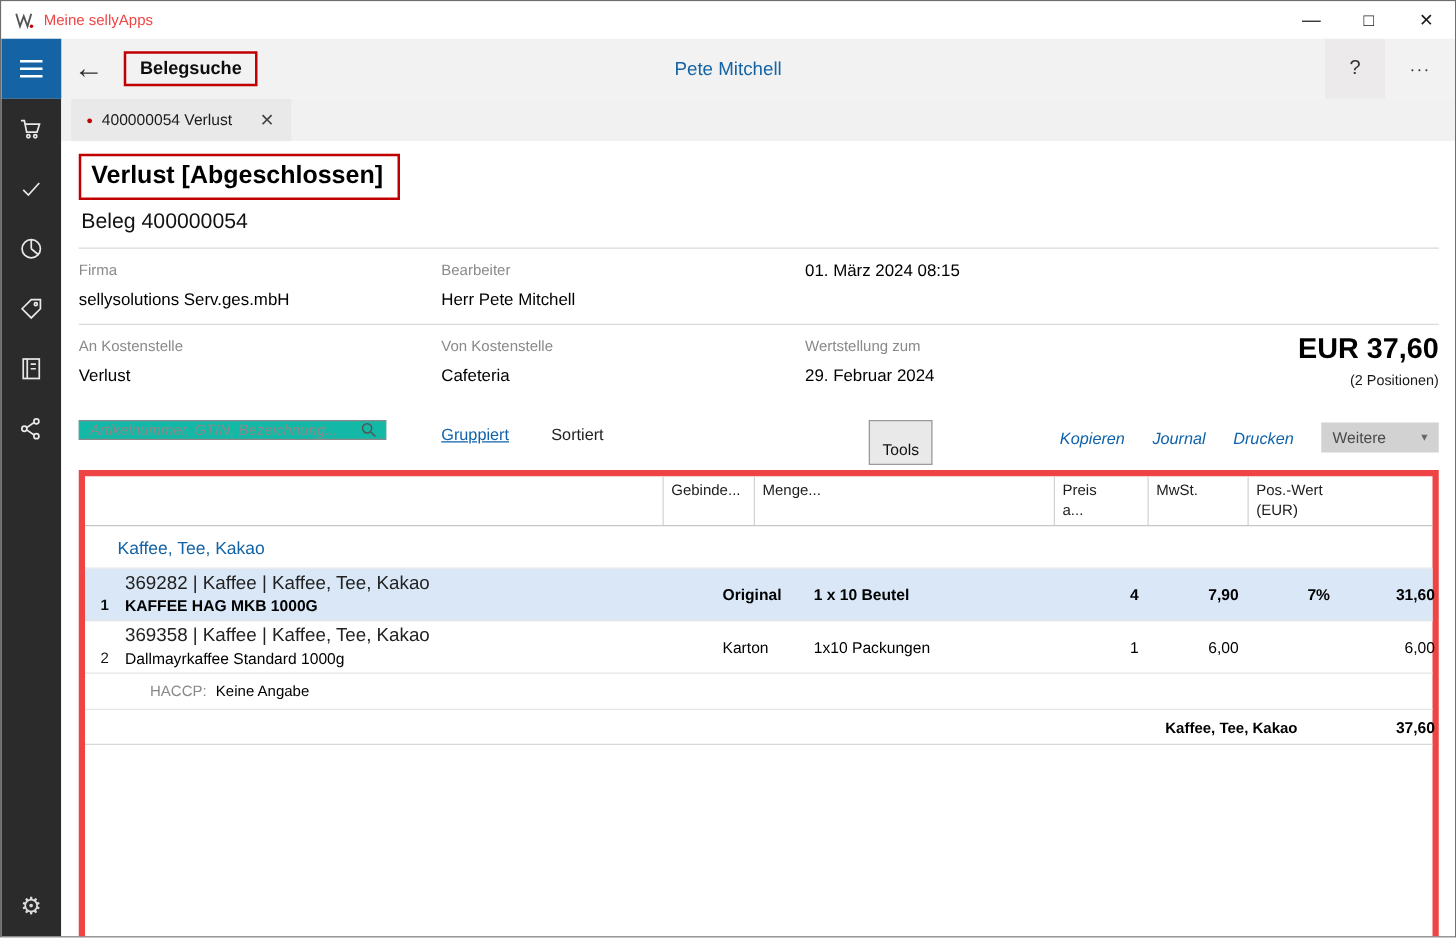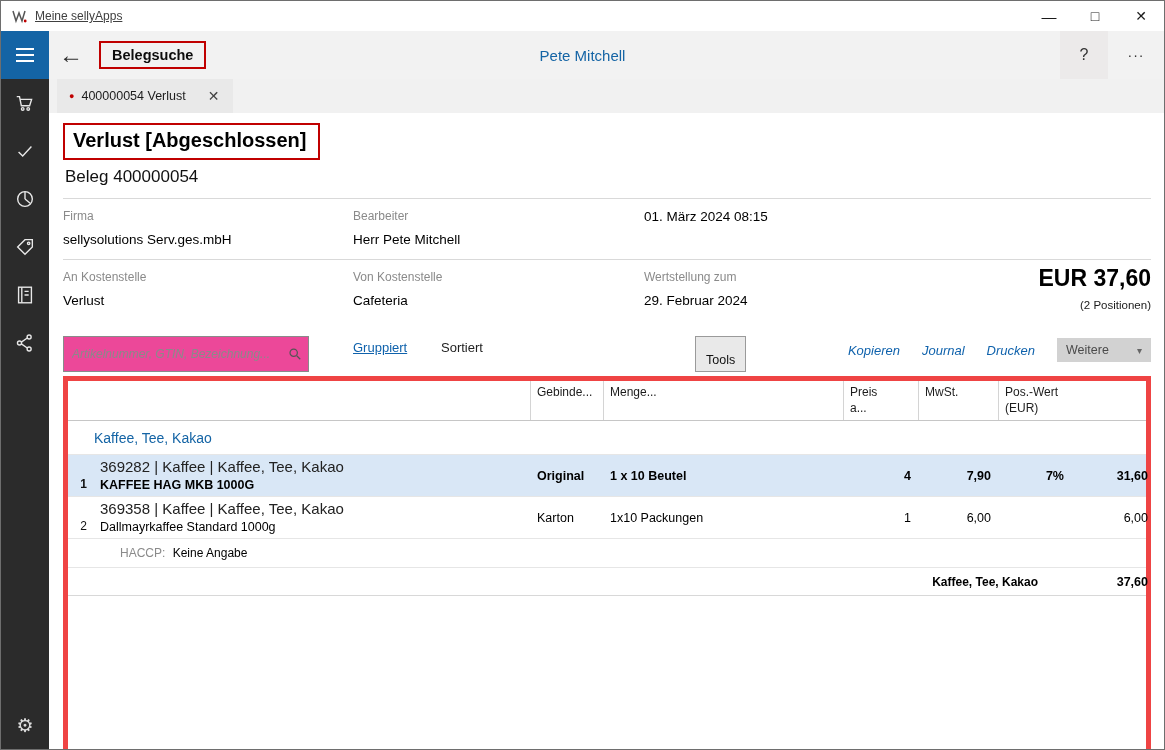--- a/index.html
+++ b/index.html
@@ -6,21 +6,21 @@
   html,body { background:#cfcfcf; }
   body { font-family:"Liberation Sans", sans-serif; }
 
   .window { position:relative; width:1165px; height:750px; background:#fff;
             border:1px solid #6e6e6e; overflow:hidden; }
 
   
   .titlebar { position:absolute; top:0; left:0; right:0; height:30px;
               background:#fff; display:flex; align-items:center; }
   .app-icon { width:16px; height:16px; margin:0 8px 0 10px; }
-  .title-text { font-size:12px; color:#404040;text-decoration:underline; }
+  .title-text { font-size:12px; color:#ef4444; }
   .win-controls { margin-left:auto; display:flex; height:100%; }
   .win-btn { width:46px; height:100%; display:flex; align-items:center;
              justify-content:center; font-size:14px; color:#1a1a1a; cursor:default; }
   .win-btn.min { font-size:15px; }
 
   
   .header { position:absolute; top:30px; left:0; right:0; height:48px;
             background:#f2f2f2; display:flex; align-items:center; }
   .hamburger { width:48px; height:48px; background:#1464a5; display:flex;
                flex-direction:column; align-items:center; justify-content:center; gap:4px; flex:0 0 48px; }
@@ -64,22 +64,22 @@
   .fields-row { display:grid; grid-template-columns:290px 291px 1fr; padding:10px 0 12px 0; }
   .fields-row.second { position:relative; }
   .field-label { font-size:12px; color:#8a8a8a; margin-bottom:9px; }
   .field-value { font-size:13.5px; color:#000; }
   .total-block { position:absolute; right:0; top:5px; text-align:right; }
   .total-amount { font-size:23px; font-weight:bold; color:#000; }
   .total-positions { font-size:11.5px; color:#1a1a1a; margin-top:7px; }
 
   
   .toolbar { position:relative; height:26px; margin-top:16px; }
-  .tb-search { position:absolute; left:0; top:0; width:246px; height:36px;
-               border:1px solid #8a8a8a; display:flex; align-items:center; padding:0 6px 0 8px; background:#ec4899; }
+  .tb-search { position:absolute; left:0; top:0; width:246px; height:16px;
+               border:1px solid #8a8a8a; display:flex; align-items:center; padding:0 6px 0 8px; background:#14b8a6; }
   .tb-search input { border:none; outline:none; flex:1; font-size:12px; color:#333;
                      font-family:"Liberation Sans", sans-serif; background:transparent; }
   .tb-search input::placeholder { color:#8a8a8a; font-style:italic; }
   .tb-link { font-size:13px; color:#0f62ac; text-decoration:underline; }
   .tb-grouped { position:absolute; left:290px; top:4px; }
   .tb-sorted  { position:absolute; left:378px; top:4px; font-size:13px; color:#222; }
   .tb-tools { position:absolute; left:632px; top:0; padding:16px 10px 4px;
               border:1px solid #9a9a9a; background:#e9e9e9; font-size:12.5px; color:#111; }
   .tb-right { position:absolute; right:0; top:2px; display:flex; align-items:center; gap:22px; }
   .tb-action { font-size:13px; color:#0f62ac; text-decoration:none;font-style:italic; }
@@ -97,21 +97,21 @@
   .group-row { color:#1464a5; font-size:14px; padding:9px 0 8px 26px;
                border-bottom:1px solid #e6e6e6; }
   .prow { border-bottom:1px solid #e6e6e6; min-height:34px; }
   .prow.hl { background:#d9e7f6; }
   .prow.hl .c-name, .prow.hl .c-txt, .prow.hl .c-num, .prow.hl .c-pos { font-weight:bold; }
   .c-pos { display:flex; align-items:flex-end; justify-content:flex-end;
            padding:0 7px 5px 0; font-size:12px; color:#111; }
   .c-desc { padding:3px 6px 4px 6px; }
   .c-meta { font-size:15px; color:#222; line-height:1.2; }
   .c-name { font-size:12.5px; color:#000; margin-top:2px; }
-  .c-txt { display:flex; align-items:center; font-size:12.5px; color:#000; padding:0 6px; }
+  .c-txt { display:flex; align-items:center; font-size:12.5px; color:#000; padding:0 6px;margin-left:41px; }
   .c-num { display:flex; align-items:center; justify-content:flex-end;
            font-size:12.5px; color:#000; padding:0 8px 0 0; }
   .haccp-row { padding:7px 0 7px 52px; font-size:12px; border-bottom:1px solid #e6e6e6; }
   .haccp-label { color:#8a8a8a; }
   .haccp-value { color:#000; margin-left:4px; }
   .summary-row { border-bottom:1px solid #d8d8d8; min-height:28px; }
   .sum-label { grid-column:1 / 8; display:flex; align-items:center; justify-content:flex-end;
                padding-right:34px; font-size:12px; font-weight:bold; color:#000; }
   .sum-value { grid-column:8; display:flex; align-items:center; justify-content:flex-end;
                padding-right:8px; font-size:12.5px; font-weight:bold; color:#000; }

